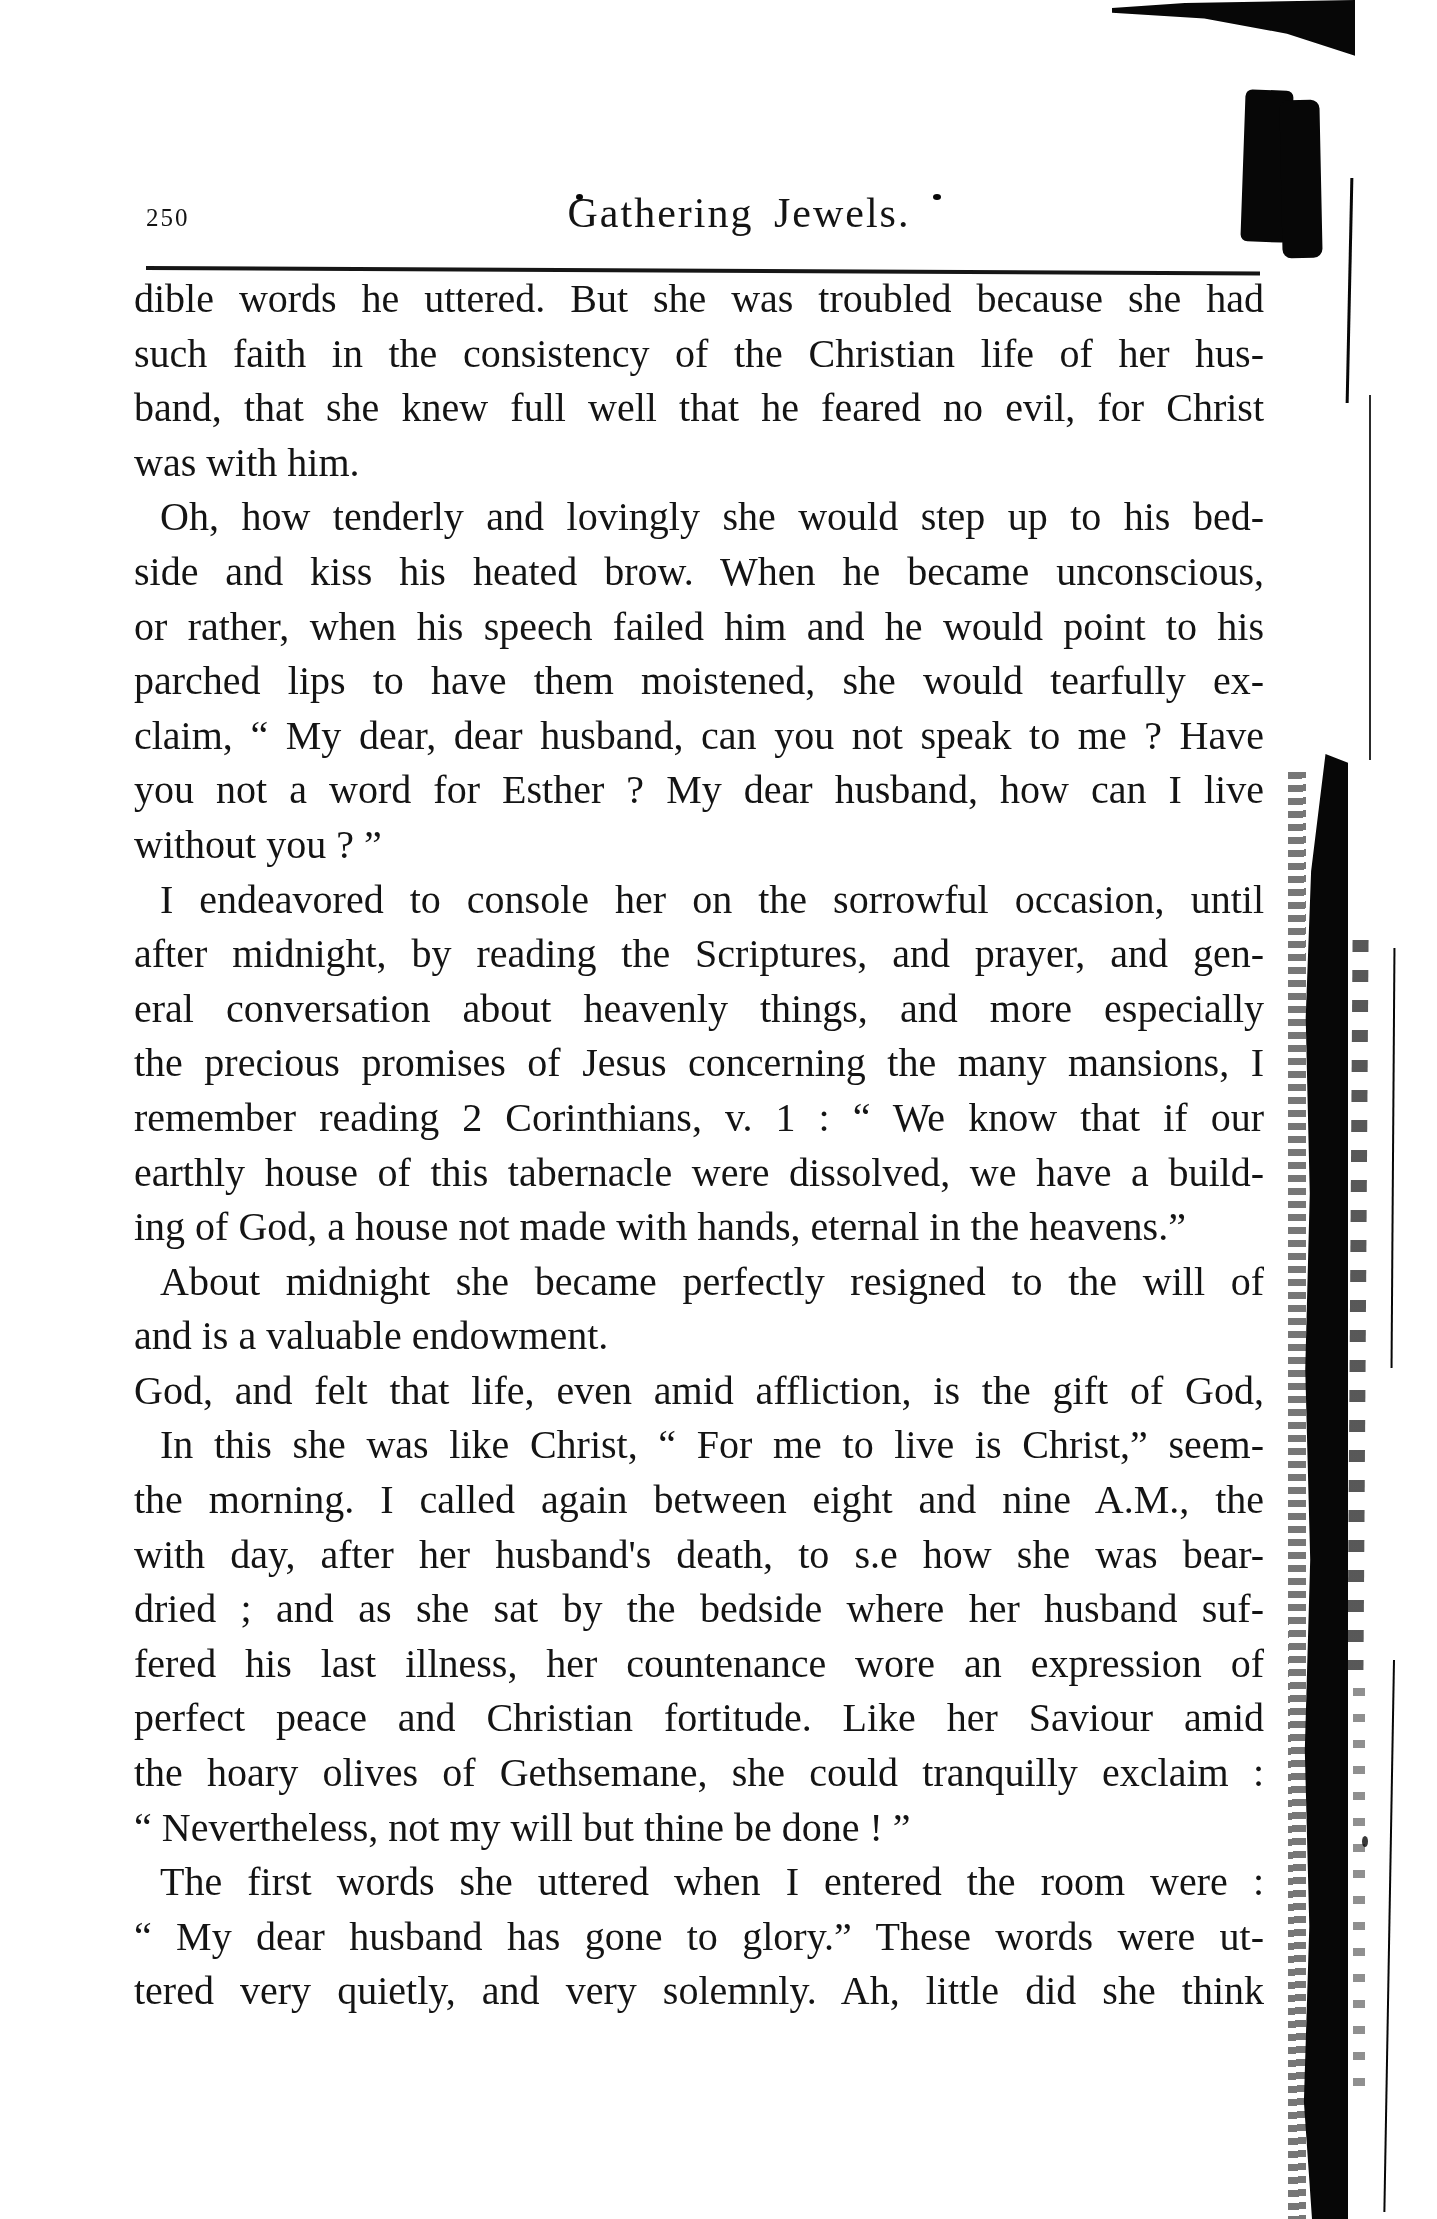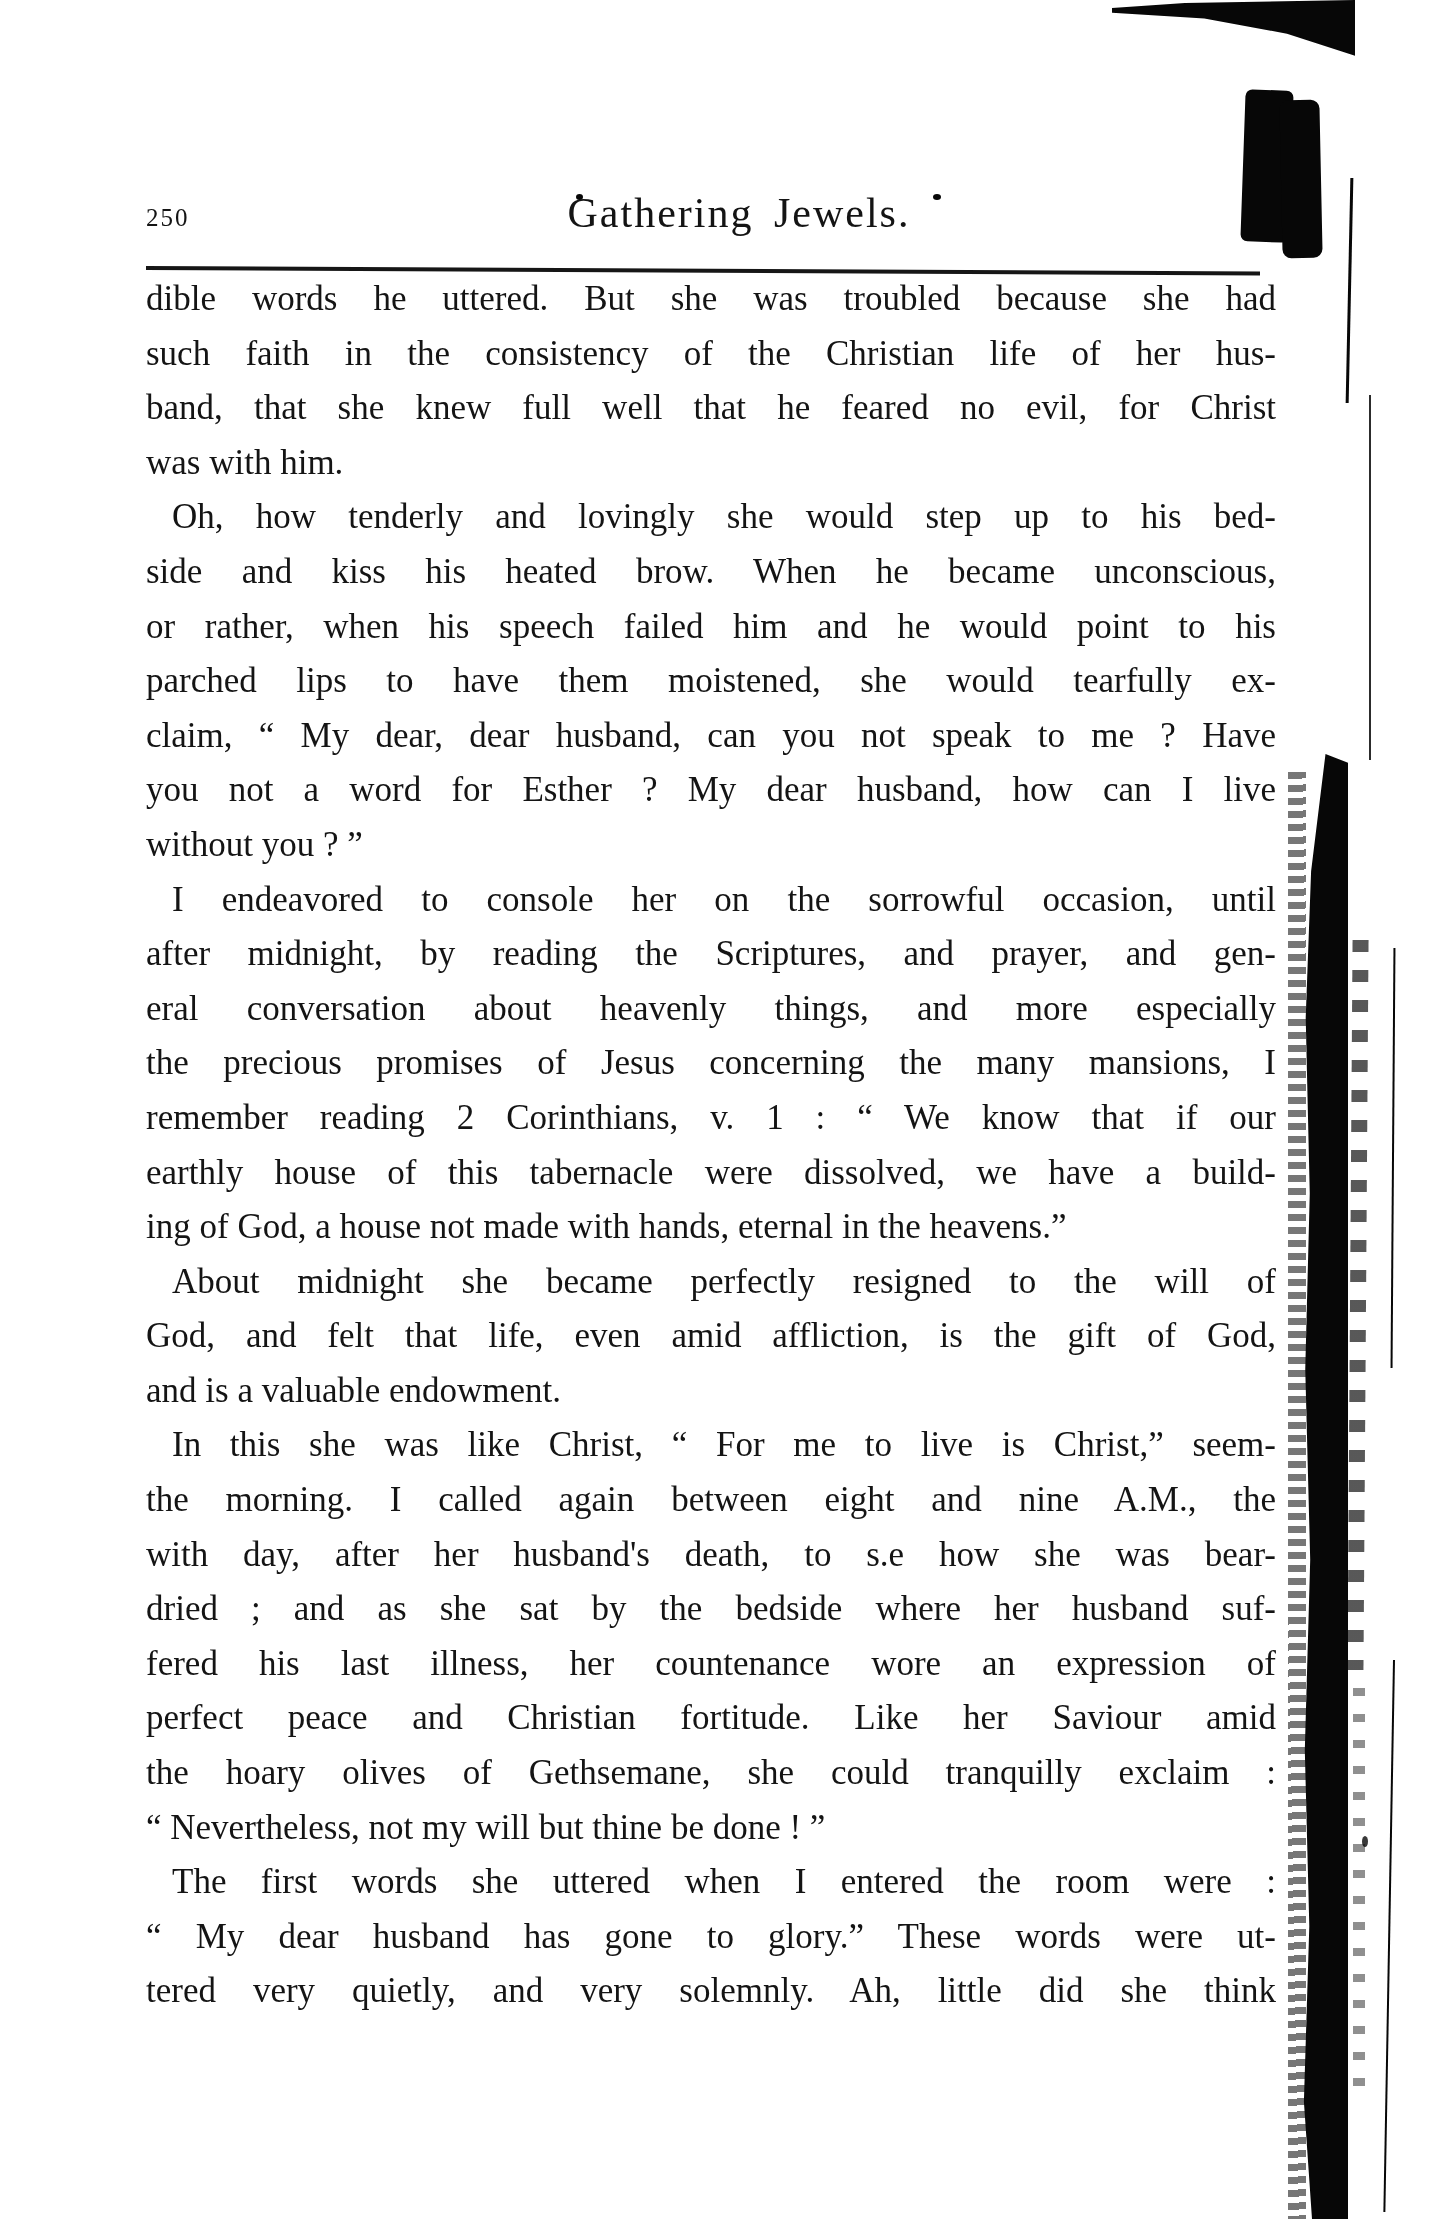--- a/index.html
+++ b/index.html
@@ -21,22 +21,22 @@
     padding-left:56px;box-sizing:border-box;
     text-align:center;font-size:42px;line-height:46px;
     letter-spacing:2px;word-spacing:8px;
   }
   .rule{
     position:absolute;left:146px;top:266px;width:1114px;height:4px;
     background:#161616;transform:rotate(0.28deg);transform-origin:left center;
   }
   
   .body{
-    position:absolute;left:146px;top:272px;width:1130px;
-    font-size:35px;
+    position:absolute;left:134px;top:272px;width:1130px;
+    font-size:40px;
   }
   .ln{
     height:54.6px;line-height:54.6px;
     text-align:justify;text-align-last:justify;
     overflow:hidden;
   }
   .ln.end{text-align-last:left;}
   .ln.ind{text-indent:26px;}
   .para{margin:0;padding:0;}
   
@@ -107,22 +107,22 @@
       <div class="ln">after midnight, by reading the Scriptures, and prayer, and gen-</div>
       <div class="ln">eral conversation about heavenly things, and more especially</div>
       <div class="ln">the precious promises of Jesus concerning the many mansions, I</div>
       <div class="ln">remember reading 2 Corinthians, v. 1 : “ We know that if our</div>
       <div class="ln">earthly house of this tabernacle were dissolved, we have a build-</div>
       <div class="ln end">ing of God, a house not made with hands, eternal in the heavens.”</div>
     </div>
 
     <div class="para">
       <div class="ln ind">About midnight she became perfectly resigned to the will of</div>
+      <div class="ln end">and is a valuable endowment.</div>
       <div class="ln">God, and felt that life, even amid affliction, is the gift of God,</div>
-      <div class="ln end">and is a valuable endowment.</div>
     </div>
 
     <div class="para">
       <div class="ln ind">In this she was like Christ, “ For me to live is Christ,” seem-</div>
       <div class="ln">the morning.  I called again between eight and nine A.M., the</div>
       <div class="ln">with day, after her husband's death, to s.e how she was bear-</div>
       <div class="ln">dried ; and as she sat by the bedside where her husband suf-</div>
       <div class="ln">fered his last illness, her countenance wore an expression of</div>
       <div class="ln">perfect peace and Christian fortitude.  Like her Saviour amid</div>
       <div class="ln">the hoary olives of Gethsemane, she could tranquilly exclaim :</div>

